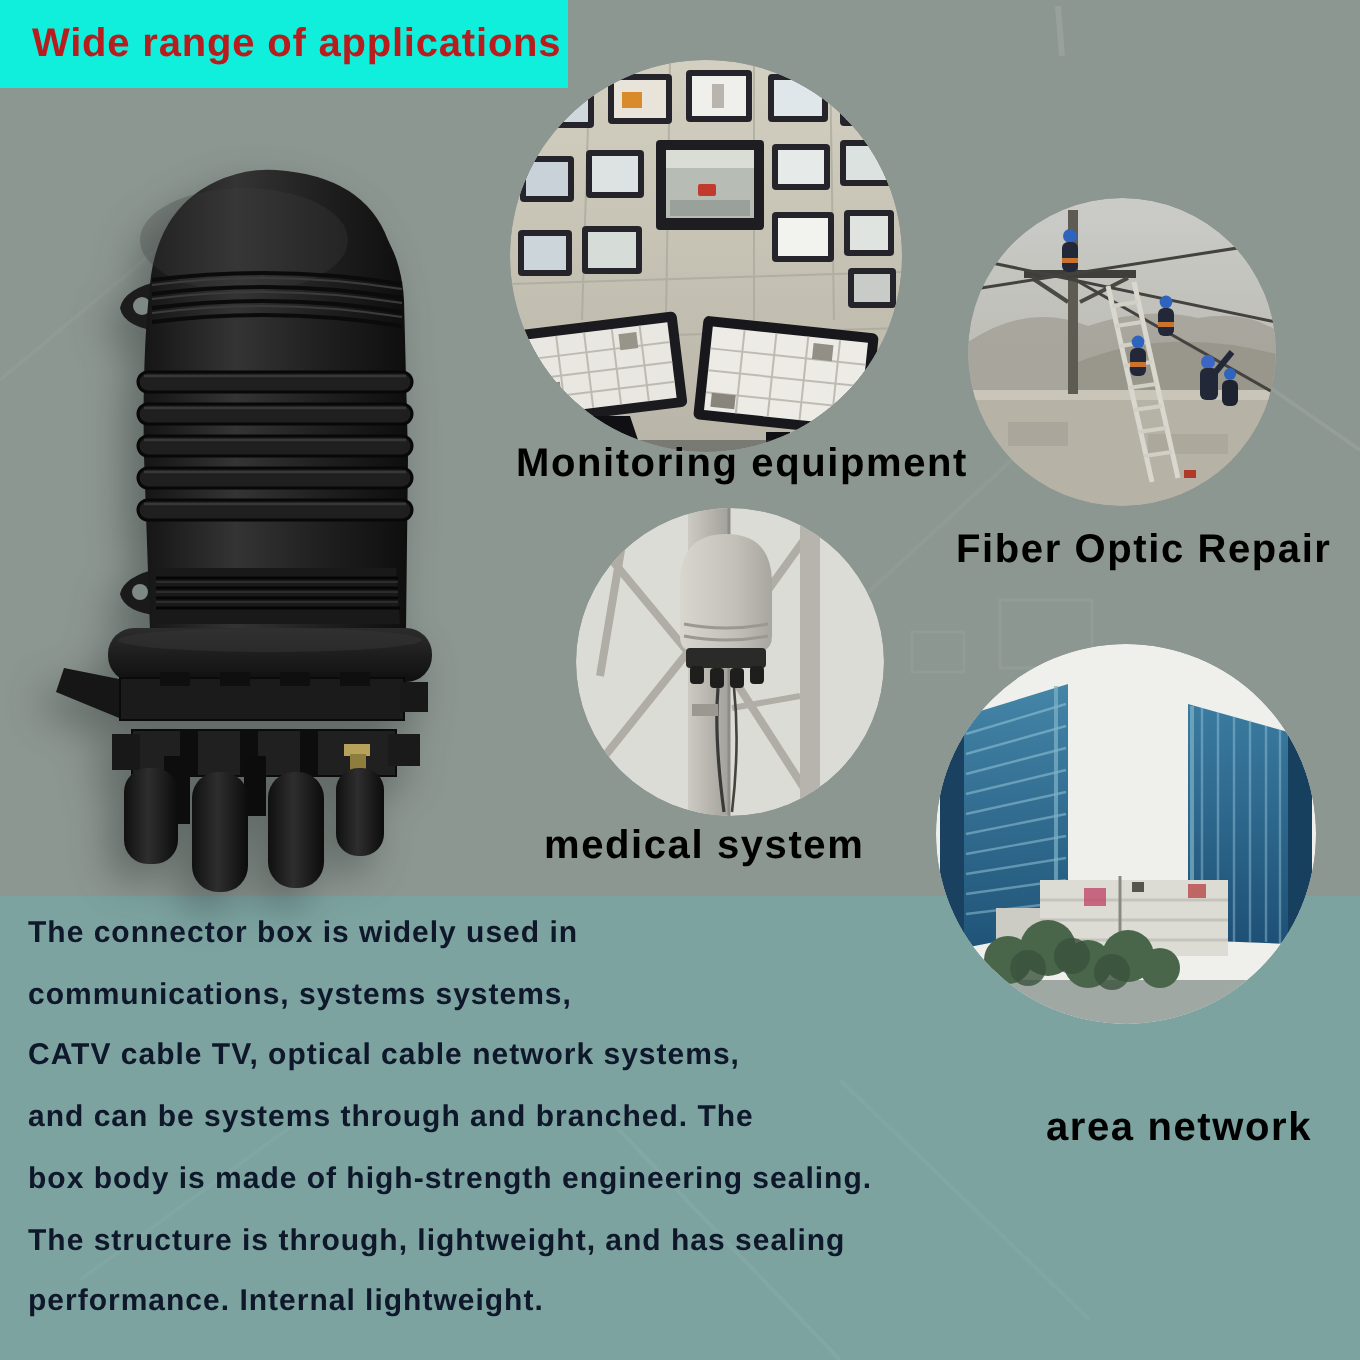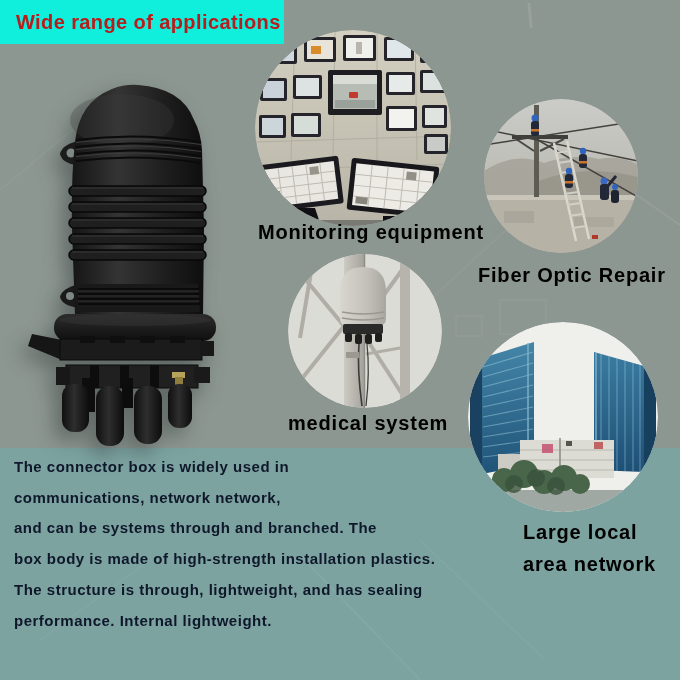--- a/index.html
+++ b/index.html
@@ -34,21 +34,21 @@
   .circ-fiber      { left:484px; top:99px;  width:154px; height:154px; }
   .circ-medical    { left:288px; top:254px; width:154px; height:154px; }
   .circ-lan        { left:468px; top:322px; width:190px; height:190px; }
 
   .app-label {
     position:absolute; z-index:4; color:#000000; font-weight:700;
     font-size:20px; letter-spacing:0.8px; white-space:nowrap;
   }
   .lbl-monitoring { left:258px; top:221px; width:214px; text-align:center; }
   .lbl-fiber      { left:478px; top:264px; width:190px; }
-  .lbl-medical    { left:288px; top:412px; width:156px; text-align:center; }
+  .lbl-medical    { left:272px; top:412px; width:156px; text-align:center; }
   .lbl-lan1       { left:523px; top:521px; }
   .lbl-lan2       { left:523px; top:553px;text-align:right; }
 
   .product {
     position:absolute; left:22px; top:78px; z-index:3;
     filter: drop-shadow(-7px 9px 10px rgba(40,46,44,0.45));
   }
 
   .description {
     position:absolute; left:14px; top:452px; z-index:5;
@@ -475,25 +475,25 @@
     </g>
   </svg>
 
   <div class="banner">
     <span>Wide range of applications</span>
   </div>
 
   <div class="app-label lbl-monitoring">Monitoring equipment</div>
   <div class="app-label lbl-fiber">Fiber Optic Repair</div>
   <div class="app-label lbl-medical">medical system</div>
-  <div class="app-label lbl-lan1">Large local</div>
   <div class="app-label lbl-lan2">area network</div>
 
   <div class="description">
     <div class="line">The connector box is widely used in</div>
-    <div class="line">communications, network network,</div>
+    <div class="line">communications, systems systems,</div>
+    <div class="line">CATV cable TV, optical cable network systems,</div>
     <div class="line">and can be systems through and branched. The</div>
-    <div class="line">box body is made of high-strength installation plastics.</div>
+    <div class="line">box body is made of high-strength engineering sealing.</div>
     <div class="line">The structure is through, lightweight, and has sealing</div>
     <div class="line">performance. Internal lightweight.</div>
   </div>
 
 </div>
 
 </body></html>

